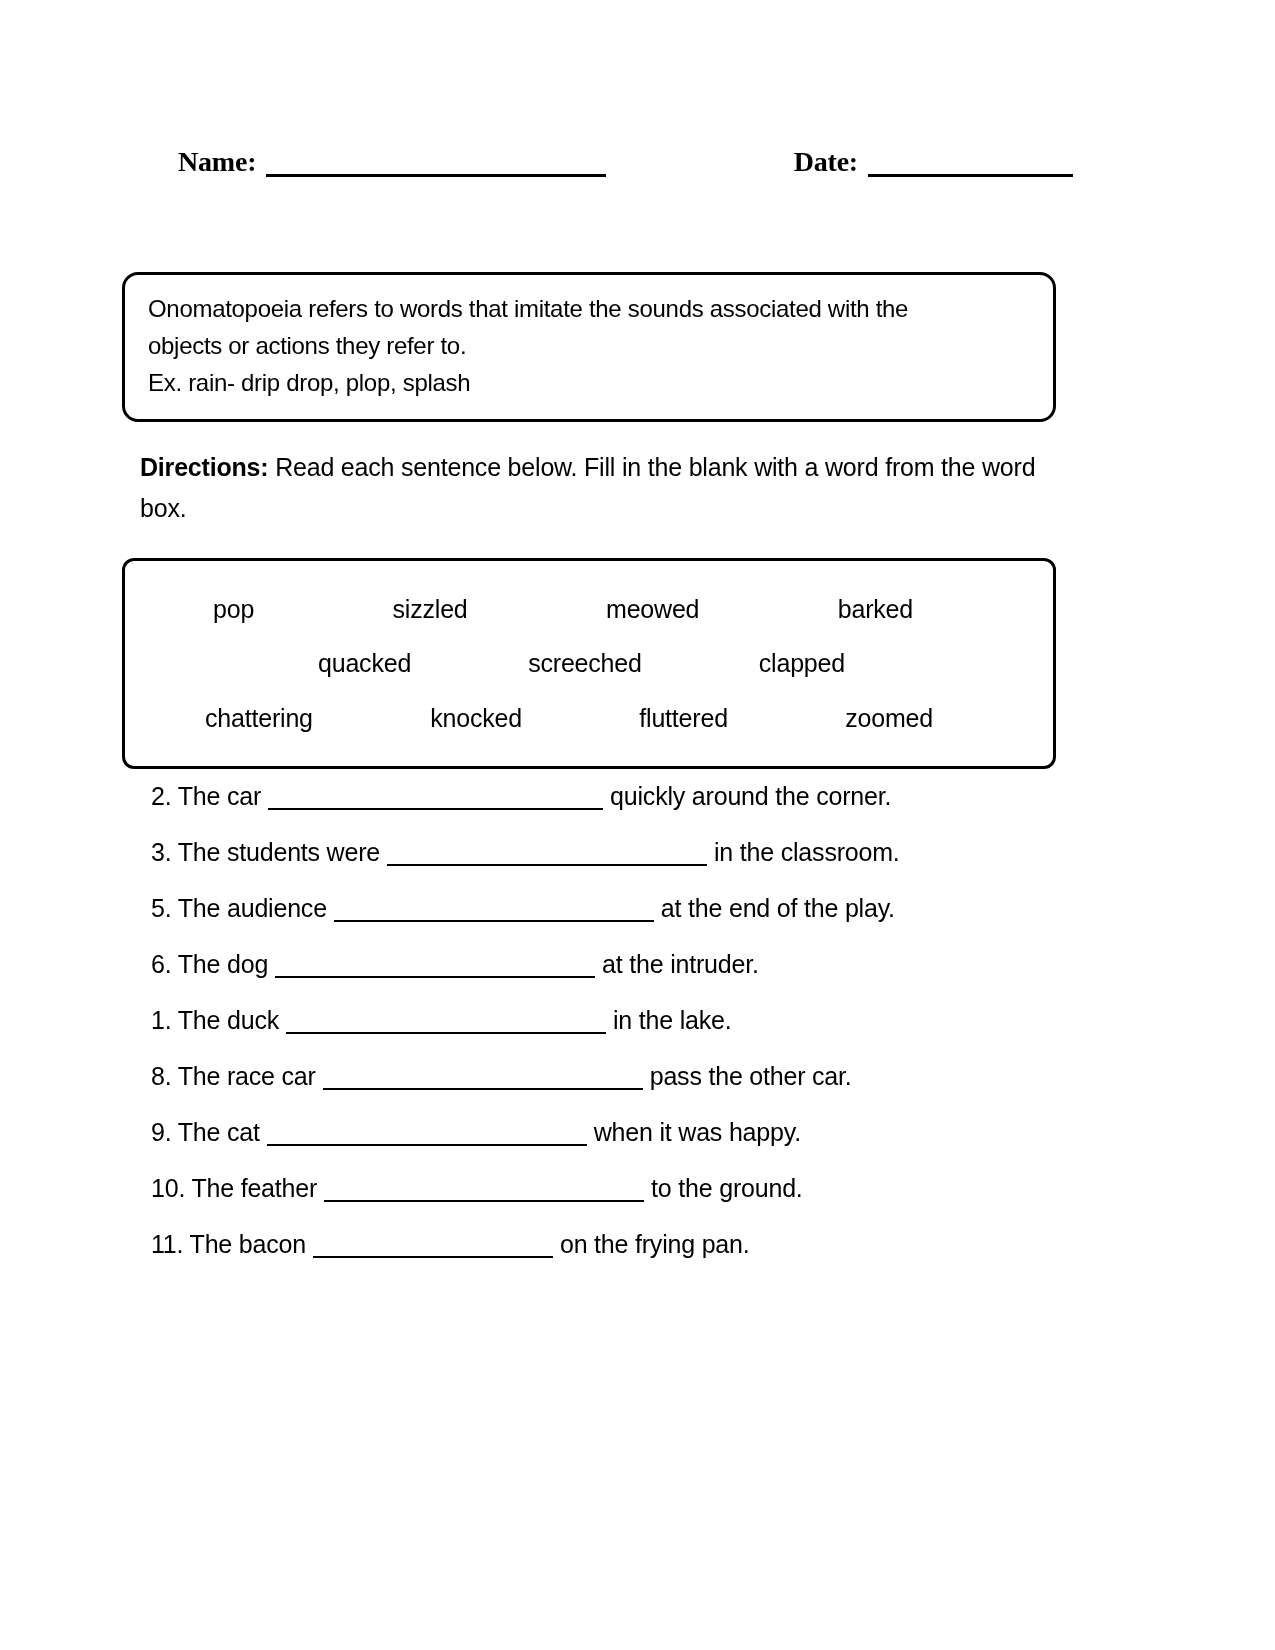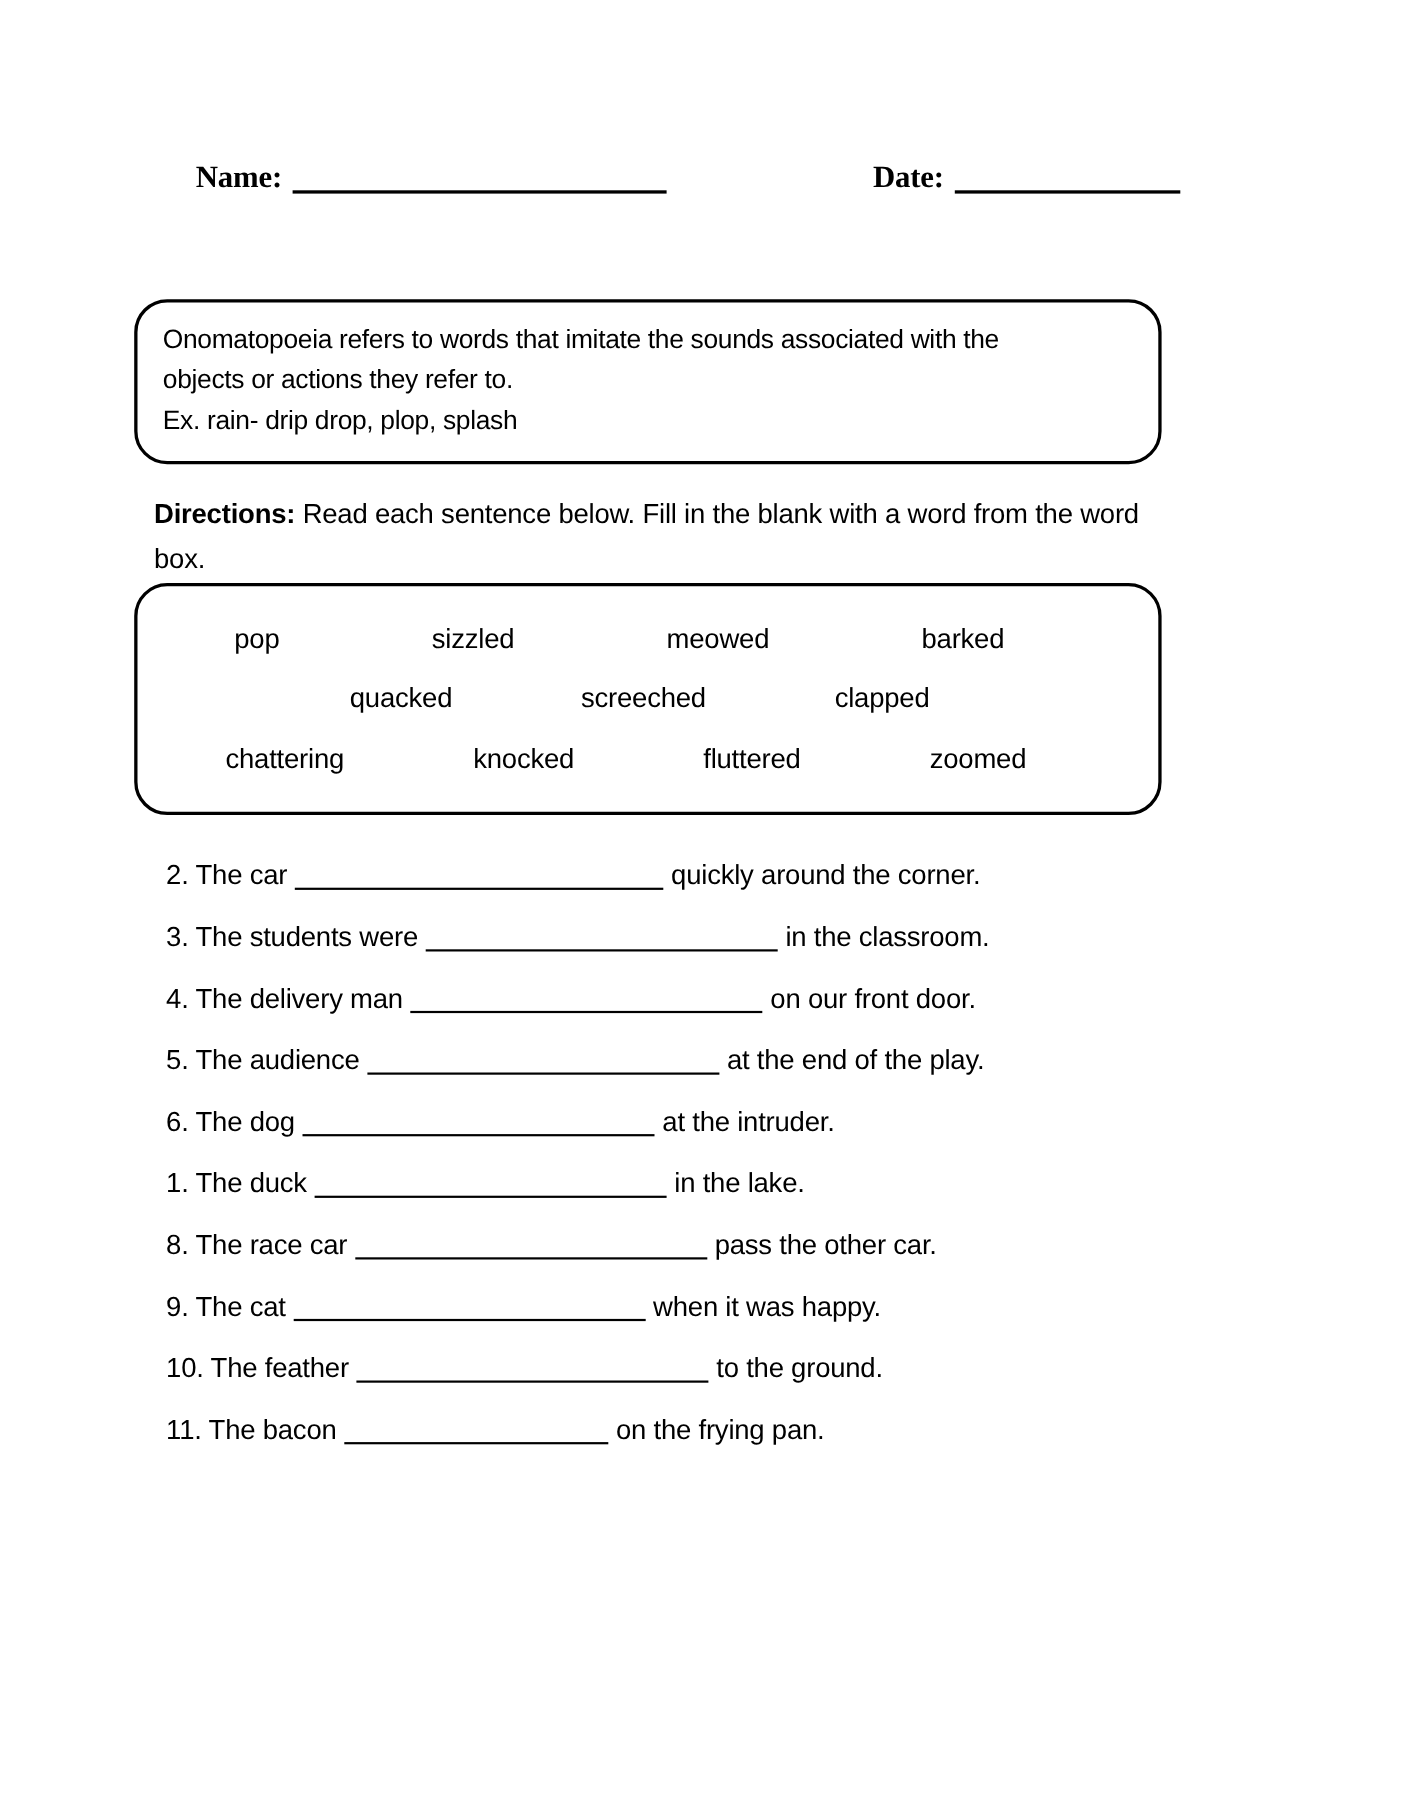--- a/index.html
+++ b/index.html
@@ -27,36 +27,36 @@
 
   
   .title {
     position:absolute; top:204px; left:0; width:100%;
     text-align:center; font-size:26px; font-weight:bold;
   }
 
   
   .def-box {
     position:absolute; top:272px; left:122px; width:934px; height:150px;
-    border:3px solid #000; border-radius:30px;
+    border:3px solid #000; border-radius:16px;
     padding:15px 20px 15px 23px;
     font-size:24px; line-height:37px; letter-spacing:-0.3px;
   }
 
   
   .directions {
     position:absolute; top:447px; left:140px; width:1012px;
     font-size:25px; line-height:41px;
   }
   .directions .dir-label { font-weight:bold; }
 
   
   .word-box {
-    position:absolute; top:530px; left:122px; width:934px; height:211px;
-    border:3px solid #000; border-radius:30px;
+    position:absolute; top:558px; left:122px; width:934px; height:211px;
+    border:3px solid #000; border-radius:12px;
     display:flex; flex-direction:column; justify-content:space-evenly;
     padding:8px 0; font-size:25px;
   }
   .wb-row { display:flex; justify-content:space-between; }
   .wb-row1 { padding:0 140px 0 88px; }
   .wb-row2 { padding:0 208px 0 193px;gap:25px; }
   .wb-row3 { padding:0 120px 0 80px; }
 
   
   .question-list { position:absolute; top:780px; left:151px; width:1020px; }
@@ -113,21 +113,20 @@
         <span class="wb-word">chattering</span>
         <span class="wb-word">knocked</span>
         <span class="wb-word">fluttered</span>
         <span class="wb-word">zoomed</span>
       </div>
     </div>
 
   <div class="question-list">
       <div class="question"><span>2. The car</span><span class="blank"></span><span>quickly around the corner.</span></div>
       <div class="question"><span>3. The students were</span><span class="blank"></span><span>in the classroom.</span></div>
-      <div class="question"><span>4. The delivery man</span><span class="blank"></span><span>on our front door.</span></div>
       <div class="question"><span>5. The audience</span><span class="blank"></span><span>at the end of the play.</span></div>
       <div class="question"><span>6. The dog</span><span class="blank"></span><span>at the intruder.</span></div>
       <div class="question"><span>1. The duck</span><span class="blank"></span><span>in the lake.</span></div>
       <div class="question"><span>8. The race car</span><span class="blank"></span><span>pass the other car.</span></div>
       <div class="question"><span>9. The cat</span><span class="blank"></span><span>when it was happy.</span></div>
       <div class="question"><span>10. The feather</span><span class="blank"></span><span>to the ground.</span></div>
       <div class="question"><span>11. The bacon</span><span class="blank"></span><span>on the frying pan.</span></div>
     </div>
 
 </div>

